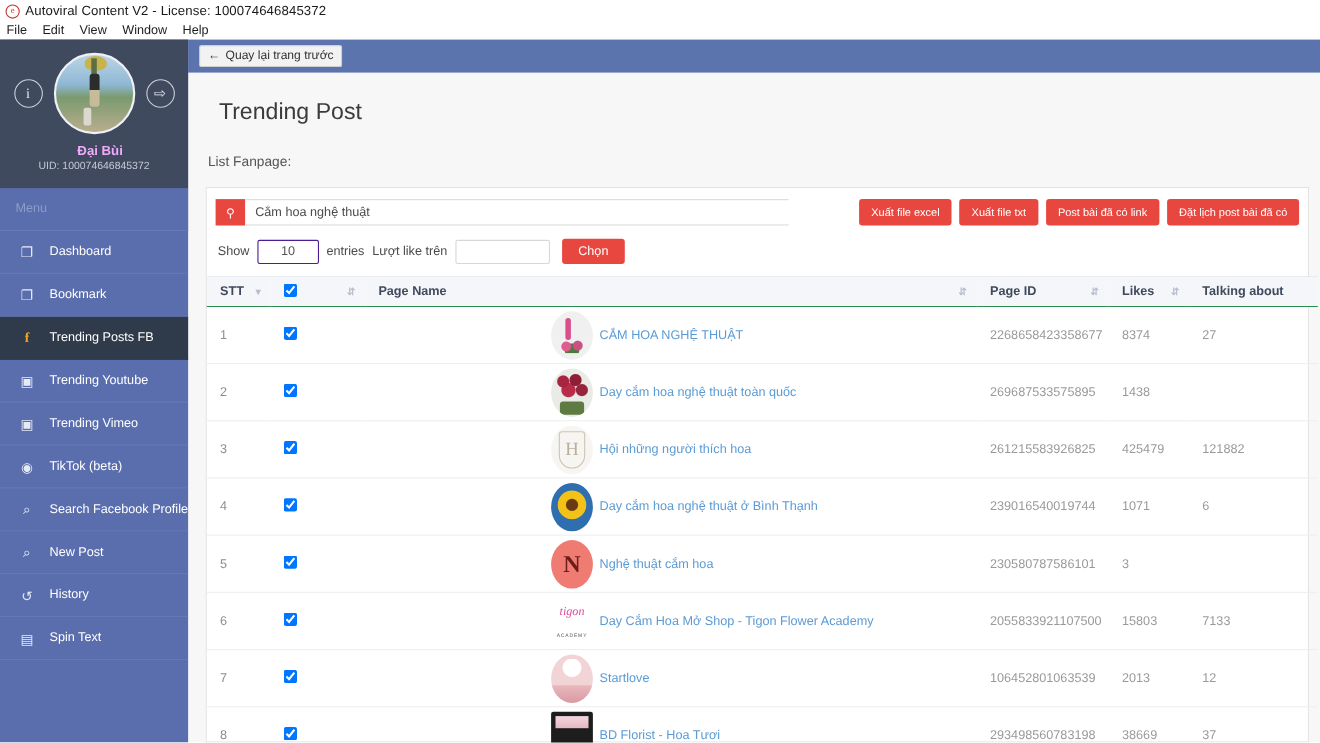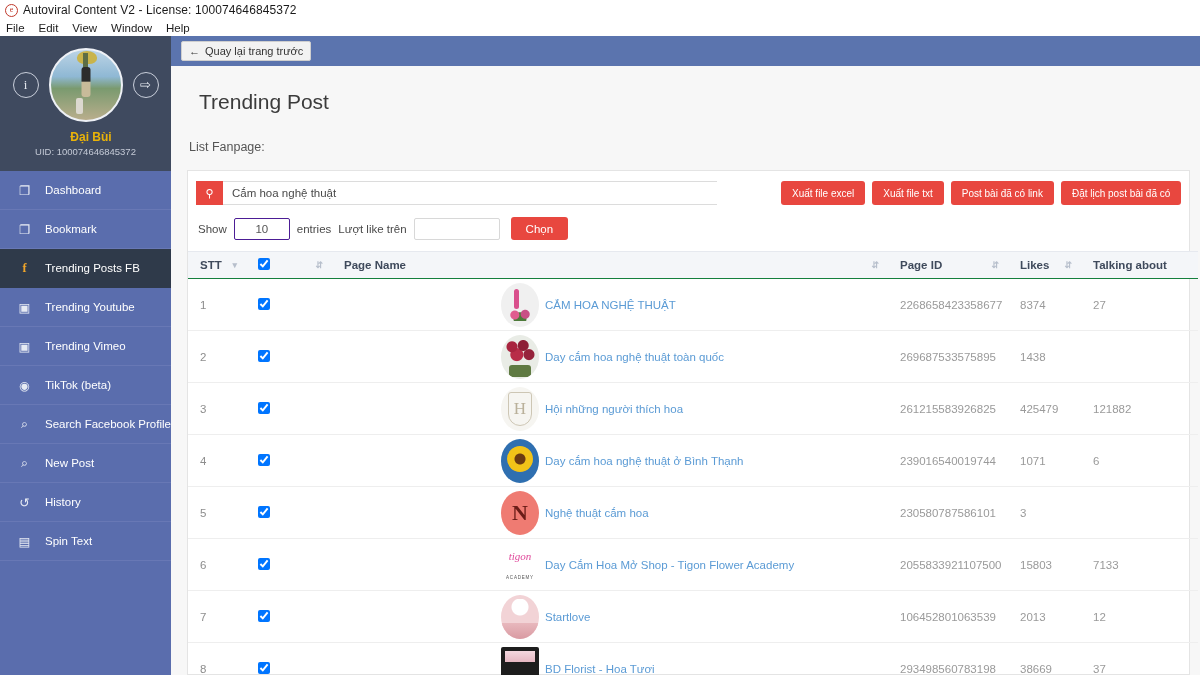--- a/index.html
+++ b/index.html
@@ -57,21 +57,21 @@
     position: absolute; left: 46%; top: 4%; width: 5px; height: 26px; background: #5d6e45;
   }
   .av-leaf {
     position: absolute; left: 38%; top: 2%; width: 20px; height: 13px;
     background: #c9b44b; border-radius: 50% 50% 40% 40%;
   }
   .av-post {
     position: absolute; left: 36%; bottom: 8%; width: 7px; height: 16px;
     background: #dcd8cf; border-radius: 2px;
   }
-  .prof-name { margin-top: 8px; font-size: 12px; color: #eab308; font-weight: bold; padding-left: 11px; }
+  .prof-name { margin-top: 8px; font-size: 12px; color: #f0abfc; font-weight: bold; padding-left: 11px; }
   .prof-uid { margin-top: 2px; font-size: 9.5px; color: #c4cad6; }
 
   .menu-label {
     height: 39px; line-height: 39px; padding-left: 14px;
     font-size: 11.5px; color: #8e9cc6; background: #5a6dad;
     border-bottom: 1px solid #6878b5;
   }
   .nav-item {
     height: 39px; display: flex; align-items: center; gap: 13px;
     padding-left: 17px; border-bottom: 1px solid #6878b5;
@@ -237,20 +237,21 @@
             <div class="av-tree"></div>
           <div class="av-person"></div>
             <div class="av-post"></div>
         </div>
         <div class="circ-btn">⇨</div>
       </div>
       <div class="prof-name">Đại Bùi</div>
       <div class="prof-uid">UID: 100074646845372</div>
     </div>
 
+    <div class="menu-label">Menu</div>
 
     <div class="nav-item">
       <span class="nav-ic">❐</span>
       <span>Dashboard</span>
     </div>
     <div class="nav-item">
       <span class="nav-ic">❐</span>
       <span>Bookmark</span>
     </div>
     <div class="nav-item active">

